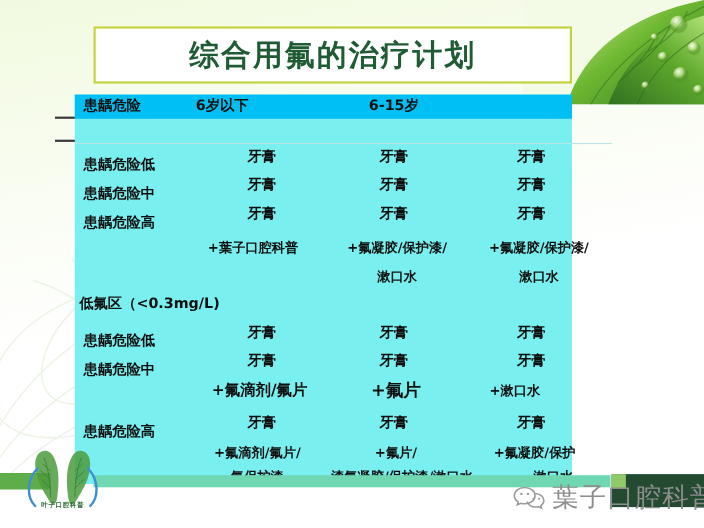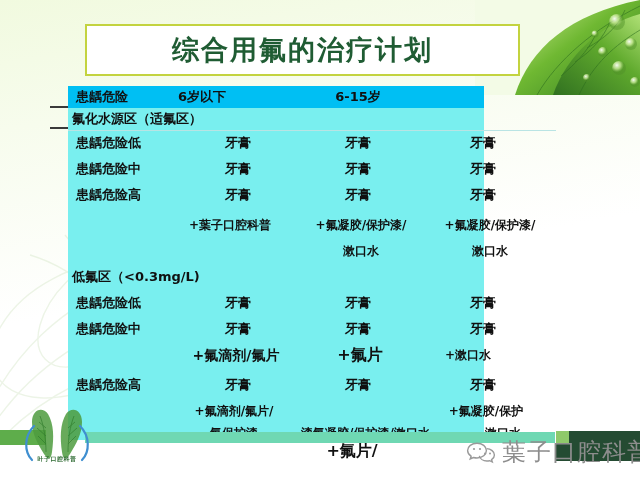--- a/index.html
+++ b/index.html
@@ -32,40 +32,40 @@
     display:flex;align-items:center;justify-content:center;
   }
   .title-text{
     font-family:"DejaVu Serif","Liberation Serif",serif;
     font-size:27px;font-weight:bold;color:#1f5c33;letter-spacing:2px;
     white-space:nowrap;
   }
 
   
   .table-wrap{
-    position:absolute;left:68px;top:86px;width:416px;height:354px;
+    position:absolute;left:68px;top:86px;width:452px;height:354px;
     background:#79efef;
   }
   .thead{
     position:absolute;left:0;top:0;width:100%;height:22px;
     background:#00bff3;
   }
   .rule{
     position:absolute;height:2px;background:#3a3a3a;left:50px;width:20px;
   }
   .rule.r1{top:106px;}
   .rule.r2{top:127px;}
 
   .row{position:absolute;left:0;width:488px;height:22px;}
   .cell{
     position:absolute;top:0;height:22px;line-height:22px;
     font-size:13px;font-weight:bold;color:#101010;white-space:nowrap;
     font-family:"DejaVu Sans","Liberation Sans",sans-serif;
   }
-  .c-label{left:8px;text-align:left;}
+  .c-label{left:8px;text-align:left;margin-top:8px;}
   .c1{left:110px;width:120px;text-align:center;}
   .c2{left:230px;width:120px;text-align:center;}
   .c3{left:350px;width:130px;text-align:center;}
   .head-label{left:8px;}
   .head1{left:110px;width:120px;text-align:left;}
   .head2{left:230px;width:120px;text-align:center;}
   .head3{left:350px;width:130px;text-align:center;}
   .section-label{left:4px;}
   .hairline{
     position:absolute;left:0;width:488px;height:1px;background:#b9e4e4;
@@ -168,23 +168,20 @@
   <div class="rule r1"></div>
   <div class="rule r2"></div>
 
   <div class="table-wrap">
     <div class="thead">
       <div class="cell head-label">患龋危险</div>
       <div class="cell head1">6岁以下</div>
       <div class="cell head2">6-15岁</div>
     </div>
 
-    <div class="row" style="top:22px;">
-      <div class="cell section-label">氟化水源区（适氟区）</div>
-    </div>
     <div class="hairline" style="top:44px;"></div>
 
     <div class="row" style="top:46px;">
       <div class="cell c-label">患龋危险低</div>
       <div class="cell c1">牙膏</div>
       <div class="cell c2">牙膏</div>
       <div class="cell c3">牙膏</div>
     </div>
 
     <div class="row" style="top:72px;">
@@ -243,21 +240,21 @@
     <div class="row" style="top:288px;">
       <div class="cell c-label">患龋危险高</div>
       <div class="cell c1">牙膏</div>
       <div class="cell c2">牙膏</div>
       <div class="cell c3">牙膏</div>
     </div>
 
     <div class="row" style="top:314px;">
       <div class="cell c-label"></div>
       <div class="cell c1" style="left:96px;width:140px;font-size:12px;">+氟滴剂/氟片/</div>
-      <div class="cell c2" style="left:224px;width:120px;font-size:16px;margin-top:40px;">+氟片/</div>
+      <div class="cell c2" style="left:232px;width:120px;font-size:12px;">+氟片/</div>
       <div class="cell c3" style="left:352px;width:132px;font-size:12px;">+氟凝胶/保护</div>
     </div>
 
     <div class="row" style="top:336px;">
       <div class="cell c-label"></div>
       <div class="cell c1" style="left:96px;width:140px;font-size:12px;">氟保护漆</div>
       <div class="cell c2" style="left:210px;width:175px;font-size:12px;">漆氟凝胶/保护漆/漱口水</div>
       <div class="cell c3" style="left:382px;width:106px;font-size:12px;">漱口水</div>
     </div>
   </div>

